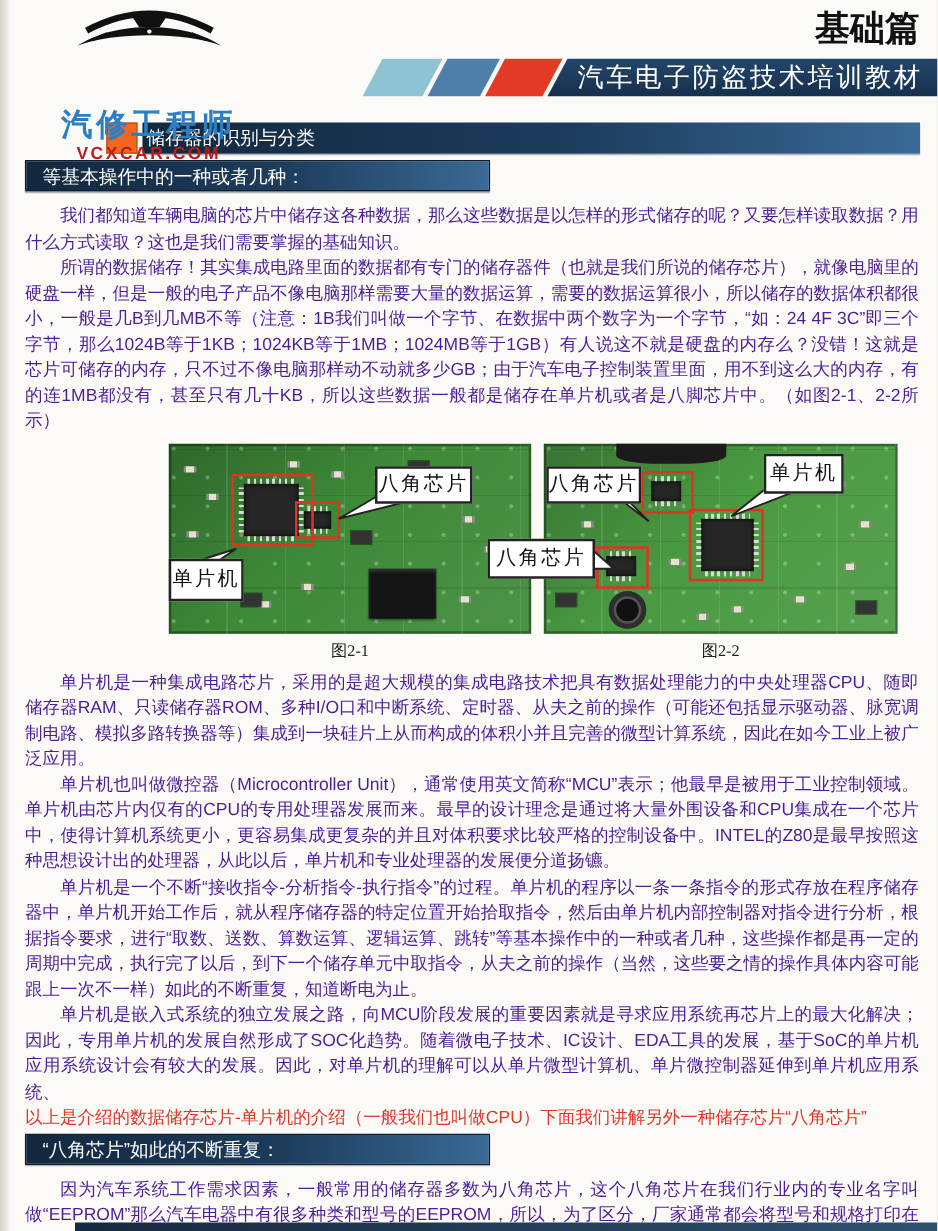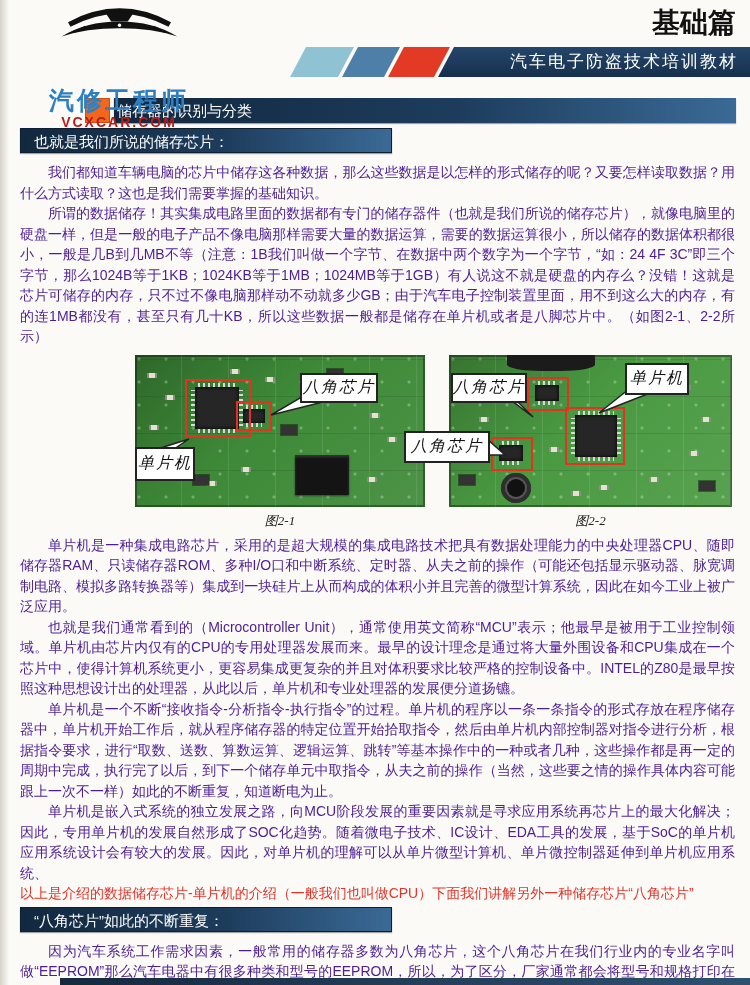--- a/index.html
+++ b/index.html
@@ -24,40 +24,40 @@
              font-size:28px; font-weight:bold; color:#111; }
   .ribbon { position:absolute; right:0; top:46px; width:470px; height:32px; }
   .stripe { position:absolute; top:1px; height:30px; transform:skewX(-28deg); }
   .stripe1 { left:18px;  width:48px; background:#8fc3d4; }
   .stripe2 { left:70px;  width:42px; background:#4e7fa8; }
   .stripe3 { left:116px; width:46px; background:#e23a25; }
   .navyband { position:absolute; left:166px; top:1px; width:340px; height:30px;
               transform:skewX(-28deg); background:linear-gradient(180deg,#24466b,#16304c); }
   .ribbon-title { position:absolute; right:12px; top:1px; height:30px; line-height:30px;
                   color:#fff; font-family:"Liberation Serif","DejaVu Serif",serif;
-                  font-size:17px; letter-spacing:2px; }
+                  font-size:21px; letter-spacing:2px; }
 
   
   .banner { color:#fff; font-size:15px; height:25px; line-height:25px;
             background:linear-gradient(90deg,#12283f 0%,#1d3c5c 55%,#3a6a96 100%);
             box-shadow:0 1px 1px rgba(0,0,0,.35); }
   .b1-row { display:flex; align-items:center; margin:6px 14px 5px 85px; }
   .orange-marker { width:25px; height:25px; background:#f2671d; border:1px solid #c94f10; }
   .b1-row .banner { flex:1; margin-left:4px; padding-left:3px; }
   .banner-narrow { width:372px; margin:3px 0 8px 20px; padding-left:13px;
                    border:1px solid #0d1f33; }
 
   
   .content { padding:1px 15px 0 20px; }
   .content p { margin:0; text-indent:2em; font-size:14px; line-height:20.5px;
                text-align:justify; color:#4c1d95; }
   .red-note { color:#e0352a !important; text-indent:0 !important; }
 
   
-  .figures { display:flex; gap:24px; margin:8px 0 4px 135px;font-style:italic; }
+  .figures { display:flex; gap:10px; margin:8px 0 4px 135px; }
   .figblock { width:290px; }
   .figblock2 { width:283px; }
   .pcb { position:relative; height:152px; overflow:visible;
          background-color:#3e8a38;
          background-image:
            radial-gradient(circle at 4px 4px, rgba(255,255,255,.28) 1.3px, transparent 1.8px),
            linear-gradient(135deg, rgba(0,0,0,.25), rgba(0,0,0,0) 45%, rgba(255,255,255,.08));
          background-size:27px 23px, 100% 100%;
          box-shadow:inset 0 0 0 2px rgba(0,0,0,.35); }
   .pcb2 { background-color:#4a9a42; }
@@ -121,21 +121,21 @@
       <div class="navyband"></div>
       <div class="ribbon-title">汽车电子防盗技术培训教材</div>
     </div>
   </div>
 
   <div class="b1-row">
     <div class="orange-marker"></div>
     <div class="banner">储存器的识别与分类</div>
   </div>
 
-  <div class="banner banner-narrow">也就是我们所说的储存芯片：</div>
+  <div class="banner banner-narrow">等基本操作中的一种或者几种：</div>
 
   <div class="content">
     <p>我们都知道车辆电脑的芯片中储存这各种数据，那么这些数据是以怎样的形式储存的呢？又要怎样读取数据？用什么方式读取？这也是我们需要掌握的基础知识。</p>
     <p>所谓的数据储存！其实集成电路里面的数据都有专门的储存器件（也就是我们所说的储存芯片），就像电脑里的硬盘一样，但是一般的电子产品不像电脑那样需要大量的数据运算，需要的数据运算很小，所以储存的数据体积都很小，一般是几B到几MB不等（注意：1B我们叫做一个字节、在数据中两个数字为一个字节，“如：24 4F 3C”即三个字节，那么1024B等于1KB；1024KB等于1MB；1024MB等于1GB）有人说这不就是硬盘的内存么？没错！这就是芯片可储存的内存，只不过不像电脑那样动不动就多少GB；由于汽车电子控制装置里面，用不到这么大的内存，有的连1MB都没有，甚至只有几十KB，所以这些数据一般都是储存在单片机或者是八脚芯片中。（如图2-1、2-2所示）</p>
   </div>
 
   <div class="figures">
 
     <div class="figblock">
       <div class="pcb">
@@ -226,21 +226,21 @@
         <div class="callout" style="left:2px;top:18px;width:76px;height:30px;">八角芯片</div>
         <div class="callout" style="left:176px;top:8px;width:64px;height:32px;">单片机</div>
         <div class="callout" style="left:-45px;top:76px;width:86px;height:32px;">八角芯片</div>
       </div>
       <div class="figcap">图2-2</div>
     </div>
   </div>
 
   <div class="content">
     <p>单片机是一种集成电路芯片，采用的是超大规模的集成电路技术把具有数据处理能力的中央处理器CPU、随即储存器RAM、只读储存器ROM、多种I/O口和中断系统、定时器、从夫之前的操作（可能还包括显示驱动器、脉宽调制电路、模拟多路转换器等）集成到一块硅片上从而构成的体积小并且完善的微型计算系统，因此在如今工业上被广泛应用。</p>
-    <p>也就是我们通常看到的（Microcontroller Unit），通常使用英文简称“MCU”表示；他最早是被用于工业控制领域。单片机由芯片内仅有的CPU的专用处理器发展而来。最早的设计理念是通过将大量外围设备和CPU集成在一个芯片中，使得计算机系统更小，更容易集成更复杂的并且对体积要求比较严格的控制设备中。INTEL的Z80是最早按照这种思想设计出的处理器，从此以后，单片机和专业处理器的发展便分道扬镳。</p>
+    <p>单片机也叫做微控器（Microcontroller Unit），通常使用英文简称“MCU”表示；他最早是被用于工业控制领域。单片机由芯片内仅有的CPU的专用处理器发展而来。最早的设计理念是通过将大量外围设备和CPU集成在一个芯片中，使得计算机系统更小，更容易集成更复杂的并且对体积要求比较严格的控制设备中。INTEL的Z80是最早按照这种思想设计出的处理器，从此以后，单片机和专业处理器的发展便分道扬镳。</p>
     <p>单片机是一个不断“接收指令-分析指令-执行指令”的过程。单片机的程序以一条一条指令的形式存放在程序储存器中，单片机开始工作后，就从程序储存器的特定位置开始拾取指令，然后由单片机内部控制器对指令进行分析，根据指令要求，进行“取数、送数、算数运算、逻辑运算、跳转”等基本操作中的一种或者几种，这些操作都是再一定的周期中完成，执行完了以后，到下一个储存单元中取指令，从夫之前的操作（当然，这些要之情的操作具体内容可能跟上一次不一样）如此的不断重复，知道断电为止。</p>
     <p>单片机是嵌入式系统的独立发展之路，向MCU阶段发展的重要因素就是寻求应用系统再芯片上的最大化解决；因此，专用单片机的发展自然形成了SOC化趋势。随着微电子技术、IC设计、EDA工具的发展，基于SoC的单片机应用系统设计会有较大的发展。因此，对单片机的理解可以从单片微型计算机、单片微控制器延伸到单片机应用系统、</p>
     <p class="red-note">以上是介绍的数据储存芯片-单片机的介绍（一般我们也叫做CPU）下面我们讲解另外一种储存芯片“八角芯片”</p>
   </div>
 
   <div class="banner banner-narrow">“八角芯片”如此的不断重复：</div>
 
   <div class="content">
     <p>因为汽车系统工作需求因素，一般常用的储存器多数为八角芯片，这个八角芯片在我们行业内的专业名字叫做“EEPROM”那么汽车电器中有很多种类和型号的EEPROM，所以，为了区分，厂家通常都会将型号和规格打印在芯片上面，也就是我们通常看到的“八角芯片”上面的一些文字符号，这些文字和符号是厂家用来区分自己产品而专门打上去的，有的是常规符号、有的有自己厂的专业意义，在汽车电子控制器里面，我们常见的最多的也无非下面几种型号：</p>
 

